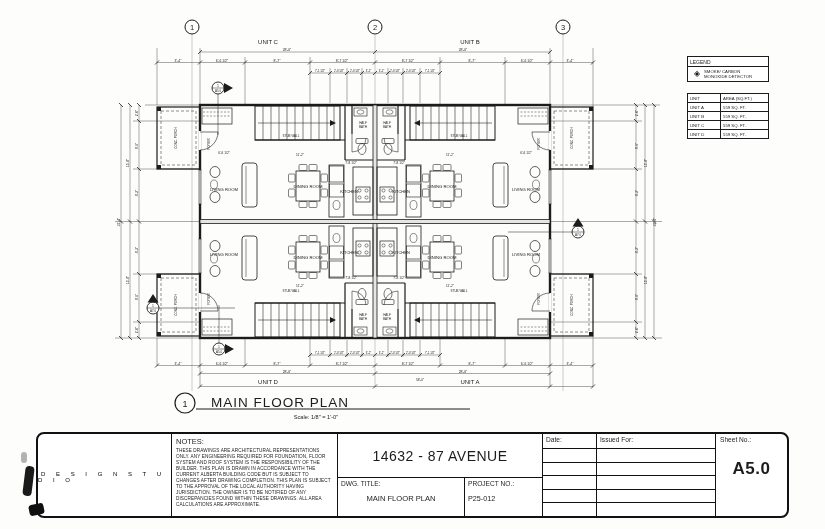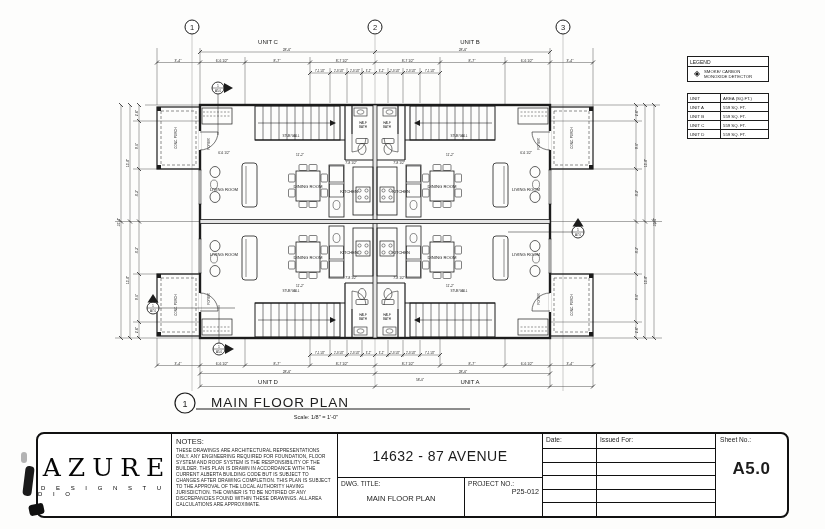--- a/index.html
+++ b/index.html
@@ -31,21 +31,21 @@
   .notes-label{font-size:7.5px;margin-bottom:2px;}
   .notes-body{font-size:4.65px;line-height:1.3;letter-spacing:.1px;}
   .tb-mid{width:204px;border-right:1.2px solid #111;display:flex;flex-direction:column;}
   .tb-address{flex:1;display:flex;align-items:center;justify-content:center;
               font-size:14px;letter-spacing:.5px;border-bottom:1.2px solid #111;}
   .tb-mid-bottom{height:38px;display:flex;}
   .tb-dwg{width:127px;border-right:1.2px solid #111;padding:2px 3px;box-sizing:border-box;}
   .tb-dwg-label,.tb-proj-label{font-size:6.6px;}
   .tb-dwg-value{font-size:7.6px;text-align:center;margin-top:7px;}
   .tb-proj{flex:1;padding:2px 3px;box-sizing:border-box;}
-  .tb-proj-value{font-size:7.2px;text-align:right;margin-top:0;}
+  .tb-proj-value{font-size:7.2px;text-align:left;margin-top:7px;}
   .tb-dates{width:172px;border-right:1.2px solid #111;display:flex;flex-direction:column;}
   .tbd-head{display:flex;height:14px;border-bottom:1px solid #111;}
   .tbd-row{display:flex;flex:1;border-bottom:1px solid #111;}
   .tbd-row:last-child{border-bottom:none;}
   .tbd-c1{width:54px;border-right:1px solid #111;font-size:6.6px;padding:2px 3px;box-sizing:border-box;}
   .tbd-c2{flex:1;font-size:6.6px;padding:2px 3px;box-sizing:border-box;}
   .tb-sheet{flex:1;display:flex;flex-direction:column;padding:2px 4px;box-sizing:border-box;}
   .sheet-label{font-size:6.6px;}
   .sheet-no{font-size:17px;font-weight:bold;text-align:center;margin-top:16px;letter-spacing:.5px;}
 
@@ -385,21 +385,20 @@
         </div>
         <div class="ut-row">
           <div class="ut-c1">UNIT D</div>
           <div class="ut-c2">559 SQ. FT.</div>
         </div>
       </div>
   </div>
 
   <div class="tblock">
     <div class="tb-logo">
-      <div class="logo-main">AZURE</div>
       <div class="logo-sub">D E S I G N   S T U D I O</div>
     </div>
     <div class="tb-notes">
       <div class="notes-label">NOTES:</div>
       <div class="notes-body">THESE DRAWINGS ARE ARCHITECTURAL REPRESENTATIONS ONLY. ANY ENGINEERING REQUIRED FOR FOUNDATION, FLOOR SYSTEM AND ROOF SYSTEM IS THE RESPONSIBILITY OF THE BUILDER. THIS PLAN IS DRAWN IN ACCORDANCE WITH THE CURRENT ALBERTA BUILDING CODE BUT IS SUBJECT TO CHANGES AFTER DRAWING COMPLETION. THIS PLAN IS SUBJECT TO THE APPROVAL OF THE LOCAL AUTHORITY HAVING JURISDICTION. THE OWNER IS TO BE NOTIFIED OF ANY DISCREPANCIES FOUND WITHIN THESE DRAWINGS. ALL AREA CALCULATIONS ARE APPROXIMATE.</div>
     </div>
     <div class="tb-mid">
       <div class="tb-address">14632 - 87 AVENUE</div>
       <div class="tb-mid-bottom">
         <div class="tb-dwg">

